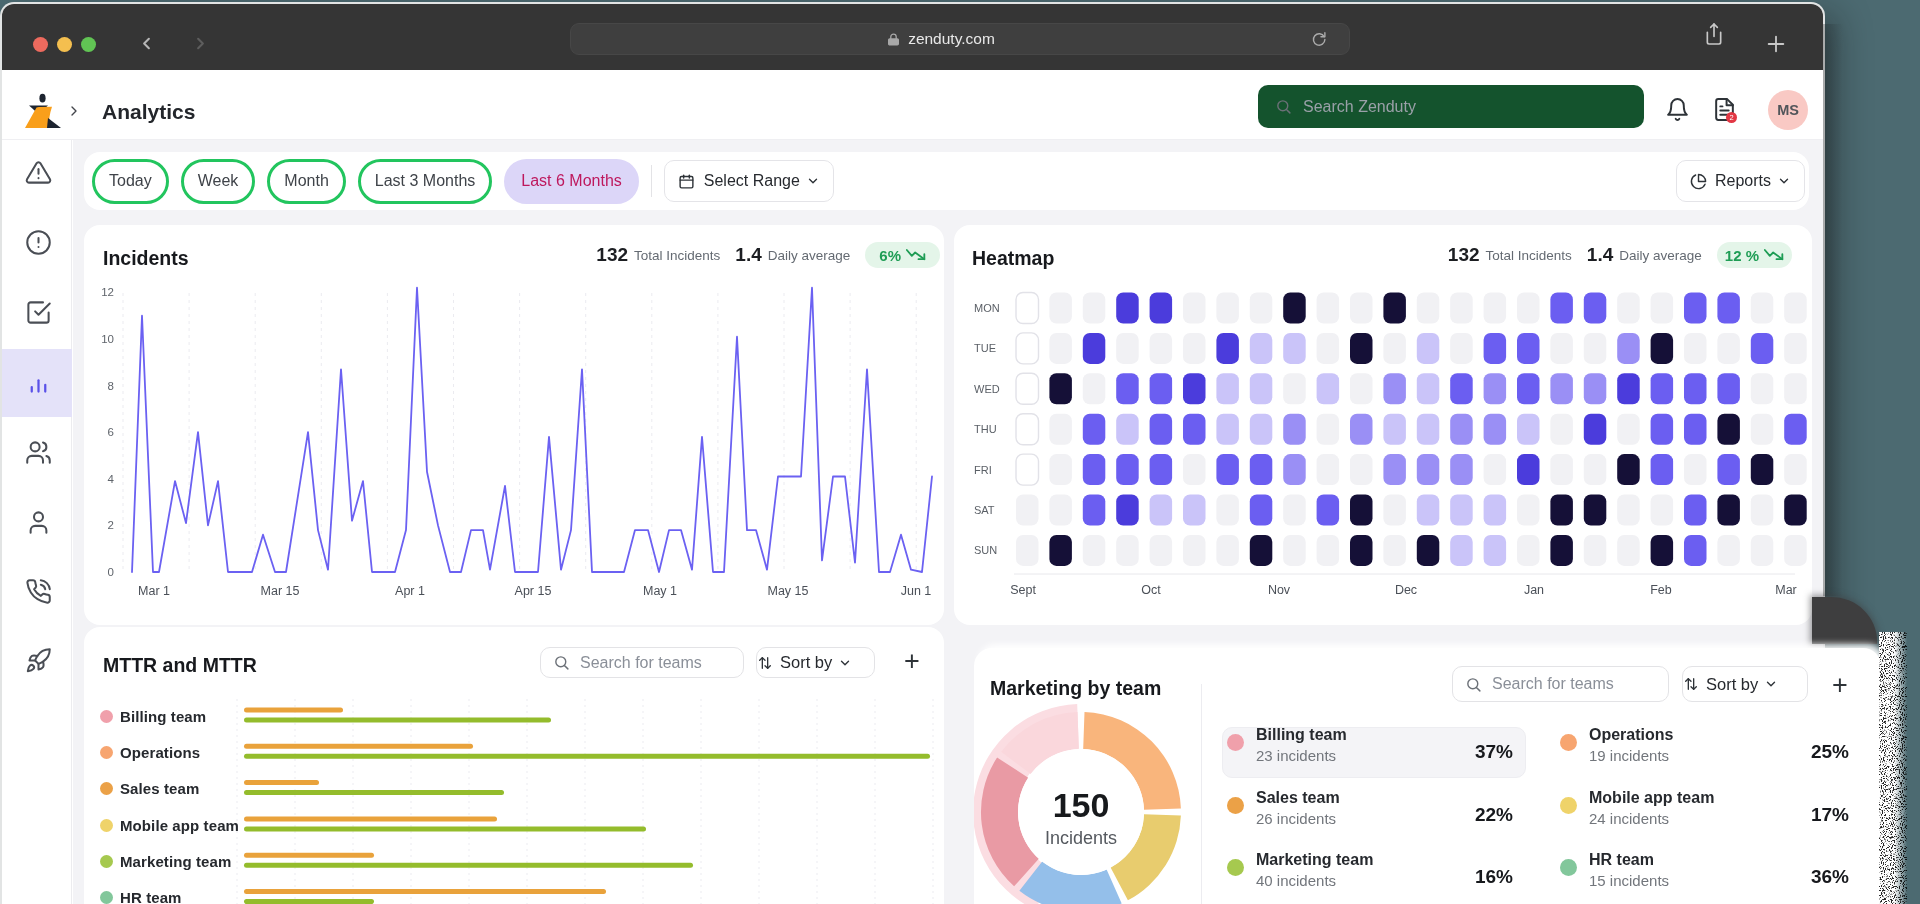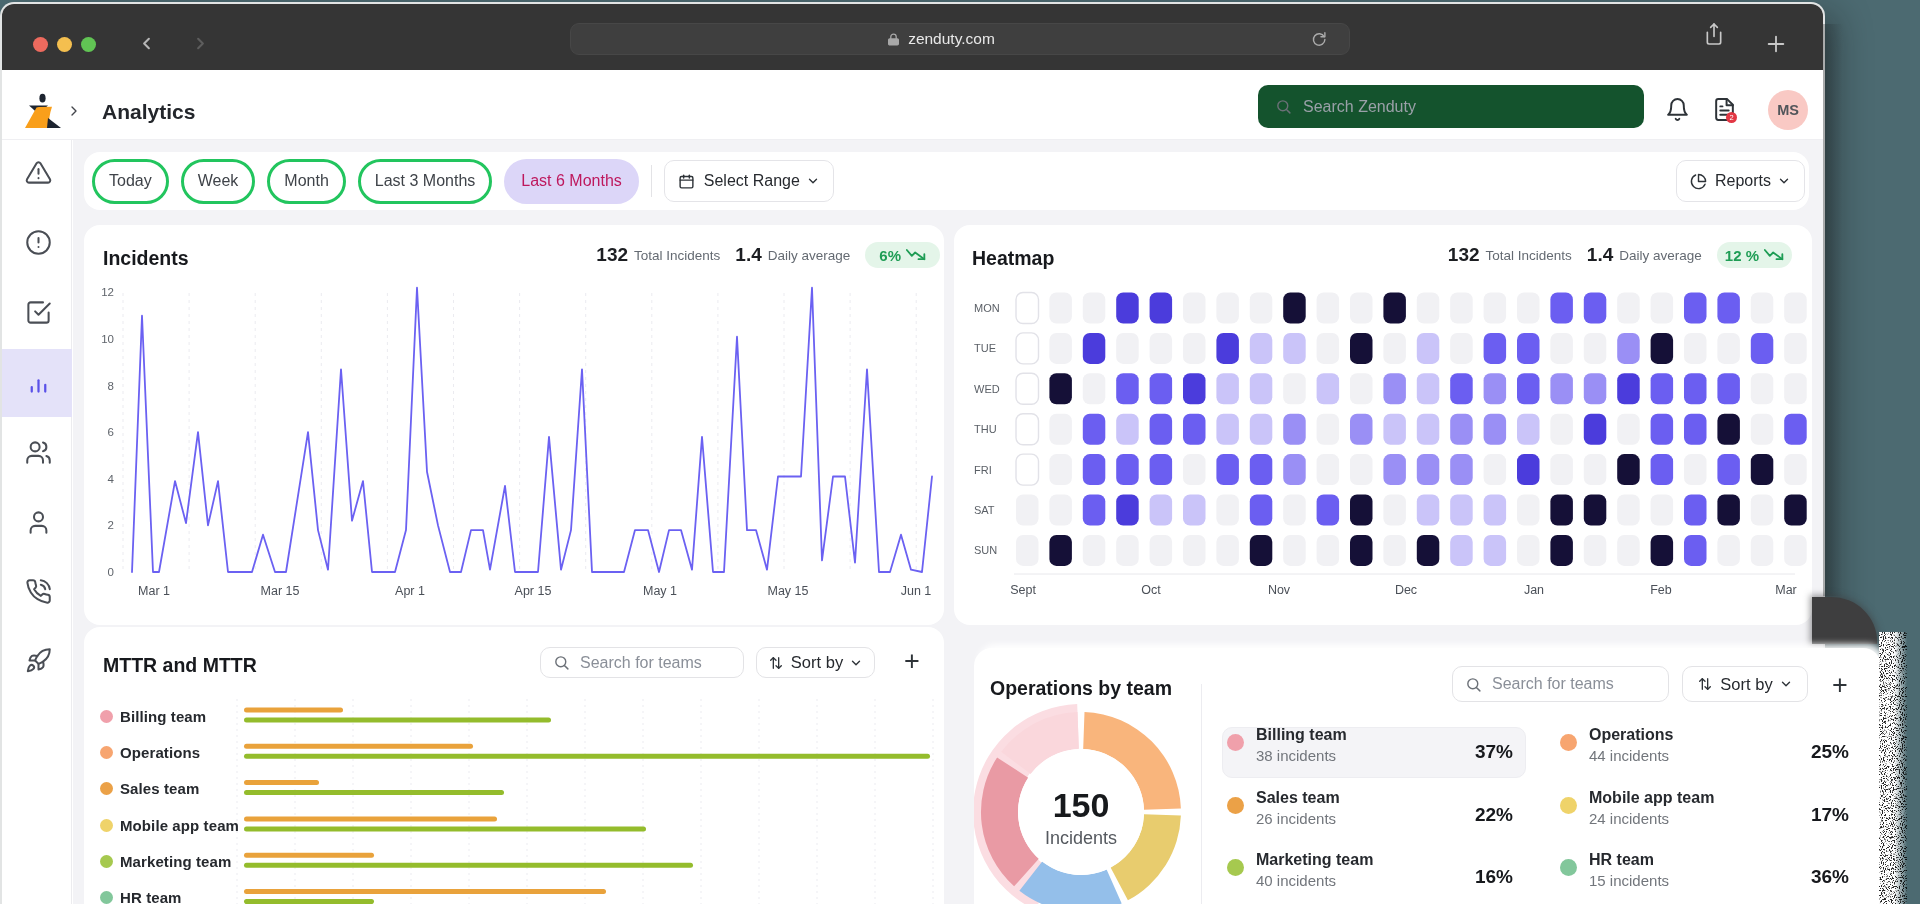--- a/index.html
+++ b/index.html
@@ -19,21 +19,21 @@
 .pill.sel { background:#dcd6f8; color:#be185d; border-color:#dcd6f8; }
 .vdiv { width:1px; height:32px; background:#e3e3e6; margin:0 12px 0 0; }
 .btn { height:42px; border:1px solid #e4e4e8; border-radius:10px; display:flex; align-items:center; padding:0 13px; font-size:16px; color:#26292e; background:#fff; }
 .card-title { position:absolute; font-size:19.5px; font-weight:bold; color:#17191d; }
 .stats { position:absolute; display:flex; align-items:center; }
 .bignum { font-size:19px; font-weight:bold; color:#1c1e22; }
 .graytx { font-size:13.5px; color:#646a72; margin-left:6px; }
 .gpill { height:26px; background:#e4f5e9; border-radius:13px; display:flex; align-items:center; padding:0 11px; font-size:15px; font-weight:bold; color:#1f9d55; }
 .search { position:absolute; border:1px solid #e3e3e6; border-radius:10px; background:#fff; display:flex; align-items:center; padding-left:12px; color:#8a8f98; font-size:16px; }
 .search svg { margin-right:10px; }
-.sortbtn { position:absolute; border:1px solid #e3e3e6; border-radius:10px; background:#fff; display:flex; align-items:center; justify-content:center; font-size:16.5px; color:#26292e; }
+.sortbtn { position:absolute; border:1px solid #e3e3e6; border-radius:10px; background:#fff; display:flex; align-items:center; font-size:16.5px; color:#26292e; }
 .plus { position:absolute; font-size:27px; color:#2e3338; font-weight:400; }
 .mrow { position:absolute; left:16px; display:flex; align-items:center; height:20px; }
 .mdot { width:13px; height:13px; border-radius:50%; display:inline-block; margin-right:7px; }
 .mname { font-size:15px; font-weight:bold; color:#26292e; letter-spacing:0.1px; }
 .hic { position:absolute; }
 .docbadge { position:absolute; left:1724px; top:42px; width:11px; height:11px; background:#e23744; border-radius:50%; color:#fff; font-size:7.5px; display:flex; align-items:center; justify-content:center; }
 .avatar { position:absolute; left:1766px; top:20px; width:40px; height:40px; border-radius:50%; background:#f9c9c4; display:flex; align-items:center; justify-content:center; font-size:14.5px; font-weight:bold; color:#51555a; }
 .hsearch { position:absolute; left:1256px; top:15px; width:386px; height:43px; background:#14532d; border-radius:10px; display:flex; align-items:center; padding-left:17px; font-size:16px; color:#9aa0a8; }
 .hsearch svg { margin-right:11px; }
 .lrowbg { position:absolute; left:248px; top:79px; width:304px; height:51px; background:#f4f4f7; border:1px solid #ededf1; border-radius:10px; }
@@ -492,21 +492,21 @@
         </div>
     </div>
   </div>
 </div>
 
 <div style="position:absolute;left:1823px;top:24px;width:20px;height:572px;background:linear-gradient(90deg,rgba(28,32,34,.30),rgba(28,32,34,0));"></div>
 
 <div style="position:absolute;left:1812px;top:597px;width:65px;height:47px;background:#3e3e3f;border-top-right-radius:46px 44px;box-shadow:0 0 6px 2px rgba(62,62,63,.5);"></div>
 
 <div style="position:absolute;left:974px;top:648px;width:907px;height:280px;background:#fff;border-radius:18px 18px 0 0;box-shadow:4px -4px 6px 0 rgba(255,255,255,.92);">
-  <div class="card-title" style="left:16px;top:29px">Operations by team</div>
+  <div class="card-title" style="left:16px;top:29px">Marketing by team</div>
   <div class="search" style="left:478px;top:18px;width:217px;height:36px"><svg width="17" height="17" viewBox="0 0 24 24" fill="none" stroke="#6b7077" stroke-width="2" stroke-linecap="round">
         <circle cx="11" cy="11" r="7"></circle>
         <line x1="16.5" y1="16.5" x2="21" y2="21"></line>
       </svg>Search for teams</div>
   <div class="sortbtn" style="left:708px;top:18px;width:126px;height:36px"><svg width="16" height="16" viewBox="0 0 24 24" fill="none" stroke="#2e3338" stroke-width="2" stroke-linecap="round" stroke-linejoin="round" style="margin-right:7px">
         <path d="M8 20V4"></path>
         <path d="m4 8 4-4 4 4"></path>
         <path d="M16 4v16"></path>
         <path d="m20 16-4 4-4-4"></path>
       </svg>Sort by<svg width="14" height="14" viewBox="0 0 24 24" fill="none" stroke="#2e3338" stroke-width="2.4" stroke-linecap="round" stroke-linejoin="round" style="margin-left:6px">
@@ -523,29 +523,29 @@
 <circle cx="107" cy="164" r="63" fill="#fff"></circle>
 </svg>
   <div style="position:absolute;left:47px;top:138px;width:120px;text-align:center;font-size:34px;font-weight:bold;color:#17191c">150</div>
   <div style="position:absolute;left:47px;top:180px;width:120px;text-align:center;font-size:18px;color:#55595f">Incidents</div>
   <div style="position:absolute;left:227px;top:36px;width:1px;height:244px;background:#ececf0"></div>
   <div class="lrowbg"></div>
     <div class="litem" style="left:253px;top:78px">
       <span class="ldot" style="background:#f0a0ab"></span>
       <div class="ltxt">
         <div class="lname">Billing team</div>
-        <div class="lsub">38 incidents</div>
+        <div class="lsub">23 incidents</div>
       </div>
     </div>
 <div class="lpct" style="left:479px;top:93px">37%</div>
     <div class="litem" style="left:586px;top:78px">
       <span class="ldot" style="background:#f7a570"></span>
       <div class="ltxt">
         <div class="lname">Operations</div>
-        <div class="lsub">44 incidents</div>
+        <div class="lsub">19 incidents</div>
       </div>
     </div>
 <div class="lpct" style="left:815px;top:93px">25%</div>
     <div class="litem" style="left:253px;top:141px">
       <span class="ldot" style="background:#eba147"></span>
       <div class="ltxt">
         <div class="lname">Sales team</div>
         <div class="lsub">26 incidents</div>
       </div>
     </div>

